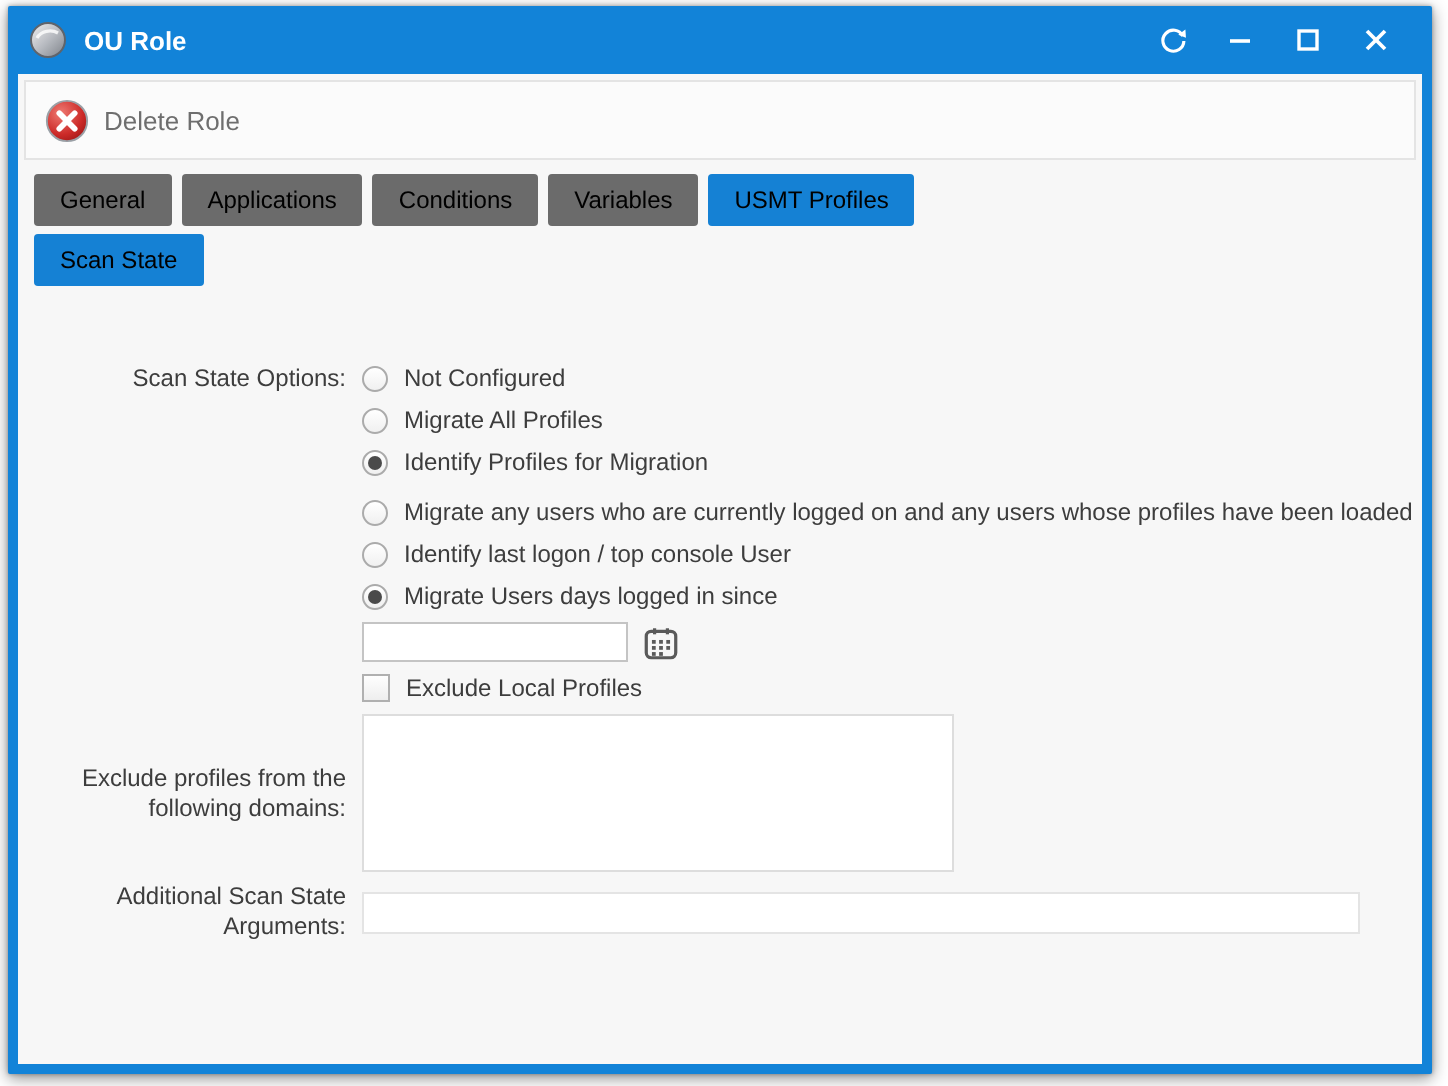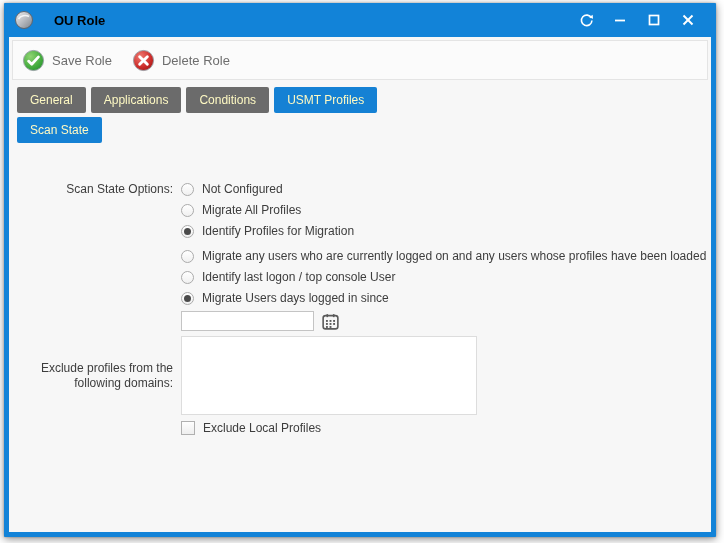--- a/index.html
+++ b/index.html
@@ -13,21 +13,21 @@
   .window {
     position:absolute; left:4px; top:3px; width:712px; height:534px;
     background:#1283d8;
     padding:0 5px 5px 5px;
     border-radius:1px;
     box-shadow:0 2px 8px rgba(0,0,0,.45), 0 0 2px rgba(0,0,0,.3);
   }
   
   .titlebar { height:34px; display:flex; align-items:center; padding:0 10px 0 5px; }
   .app-icon { width:20px; height:20px; flex-shrink:0; }
-  .title-text { color:#000000; font-size:13px; font-weight:bold; margin-left:20px; }
+  .title-text { color:#ffffff; font-size:13px; font-weight:bold; margin-left:8px; }
   .titlebar .spacer { flex:1; }
   .win-btn {
     width:26px; height:24px; display:flex; align-items:center; justify-content:center;
     margin-left:8px; cursor:default;
   }
   
   .client { background:#f7f7f7; height:calc(100% - 34px); position:relative; overflow:hidden; }
   
   .toolbar {
     margin:3px 3px 0 3px; height:40px;
@@ -35,21 +35,21 @@
     display:flex; align-items:center; padding-left:9px;
   }
   .tool-btn { display:flex; align-items:center; margin-right:20px; cursor:default; }
   .tool-btn svg { width:23px; height:23px; }
   .tool-btn .tlabel { color:#6e6e6e; font-size:13px; margin-left:7px; }
   
   .tabs-row { display:flex; gap:5px; margin-left:8px; }
   .tabs-row.r1 { margin-top:7px; }
   .tabs-row.r2 { margin-top:4px; }
   .tab {
-    background:#6b6b6b; color:#fef9c3; font-size:12px;
+    background:#6b6b6b; color:#000000; font-size:12px;
     padding:6px 13px 6px 13px; border-radius:2px; white-space:nowrap; cursor:default;
   }
   .tab.active { background:#1581d4; }
   
   .form { margin-top:38px; font-size:12px; color:#3d3d3d; }
   .row { display:flex; align-items:center; min-height:16px; margin-bottom:5px; }
   .label-col { width:172px; text-align:right; padding-right:8px; flex-shrink:0; line-height:1.25; }
   .field-col { display:flex; align-items:center; }
   .gap-sm { margin-top:9px; }
   
@@ -123,51 +123,38 @@
       </svg>
     </span>
   </div>
 
   <div class="client">
 
     <div class="toolbar">
       <div class="tool-btn">
         <svg viewBox="0 0 24 24">
           <defs>
-              <radialGradient id="grn" cx=".35" cy=".3" r=".9">
-            <stop offset="0" stop-color="#8fd472"></stop>
-                <stop offset=".6" stop-color="#44ab3e"></stop>
-                <stop offset="1" stop-color="#1f8a2a"></stop>
-          </radialGradient>
-            </defs>
-          <circle cx="12" cy="12" r="10.5" fill="url(#grn)" stroke="#9aa0a6" stroke-width="1"></circle>
-          <path d="M6.8 12.6l3.4 3.3 7-7.6" fill="none" stroke="#fff" stroke-width="2.8" stroke-linecap="round" stroke-linejoin="round"></path>
-        </svg>
-        <span class="tlabel">Save Role</span>
-      </div>
-      <div class="tool-btn">
-        <svg viewBox="0 0 24 24">
-          <defs>
               <radialGradient id="red" cx=".35" cy=".3" r=".9">
             <stop offset="0" stop-color="#ef7a72"></stop>
                 <stop offset=".6" stop-color="#cc2a28"></stop>
                 <stop offset="1" stop-color="#8f1212"></stop>
           </radialGradient>
             </defs>
           <circle cx="12" cy="12" r="10.5" fill="url(#red)" stroke="#9aa0a6" stroke-width="1"></circle>
           <path d="M8 8l8 8M16 8l-8 8" fill="none" stroke="#fff" stroke-width="3" stroke-linecap="round"></path>
         </svg>
         <span class="tlabel">Delete Role</span>
       </div>
     </div>
 
     <div class="tabs-row r1">
       <div class="tab">General</div>
       <div class="tab">Applications</div>
       <div class="tab">Conditions</div>
+      <div class="tab">Variables</div>
       <div class="tab active">USMT Profiles</div>
     </div>
 
     <div class="tabs-row r2">
       <div class="tab active">Scan State</div>
     </div>
 
     <div class="form">
 
       <div class="row">
@@ -232,31 +219,37 @@
                   <rect x="11.8" y="10.6" width="2" height="2"></rect>
                 <rect x="4.2" y="13.8" width="2" height="2"></rect>
                   <rect x="8" y="13.8" width="2" height="2"></rect>
               </g>
             </svg>
           </span>
         </div>
       </div>
 
       <div class="row" style="margin-top:4px;">
-        <div class="label-col">Exclude profiles from the following domains:</div>
-        <div class="field-col">
-          <textarea class="domains-area" style=""></textarea>
-        </div>
-      </div>
-
-      <div class="row" style="margin-top:4px;">
         <div class="label-col"></div>
         <div class="field-col">
           <span class="checkbox"></span>
           <span class="opt-label">Exclude Local Profiles</span>
         </div>
       </div>
 
-
+      <div class="row" style="margin-top:4px;">
+        <div class="label-col">Exclude profiles from the following domains:</div>
+        <div class="field-col">
+          <textarea class="domains-area" style=""></textarea>
+        </div>
+      </div>
+
+
+      <div class="row row-additional">
+        <div class="label-col">Additional Scan State Arguments:</div>
+        <div class="field-col">
+          <input type="text" class="addl-input" value="" style="">
+        </div>
+      </div>
 
     </div>
   </div>
 </div>
 
 </body></html>

